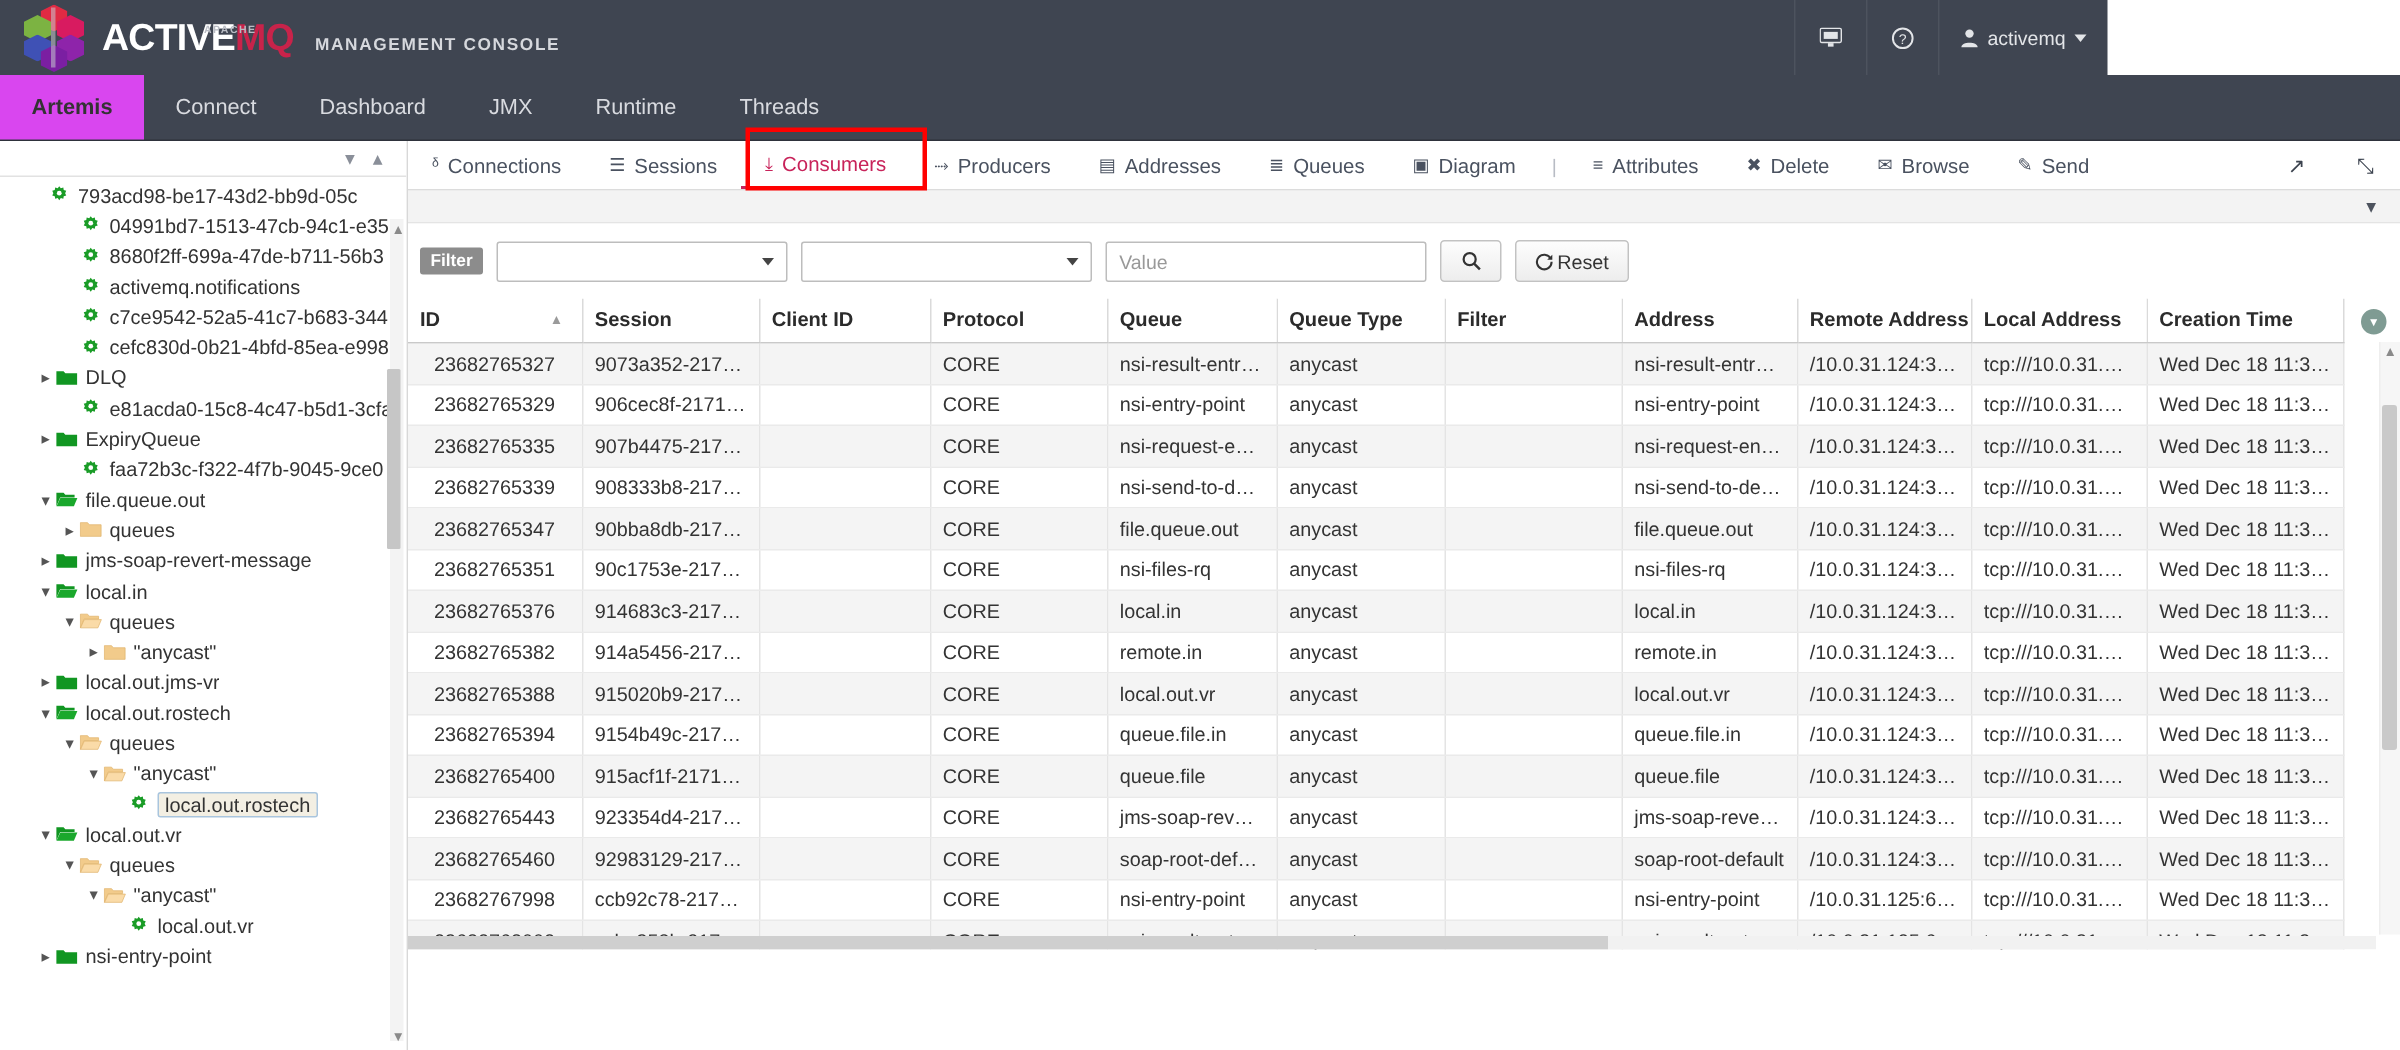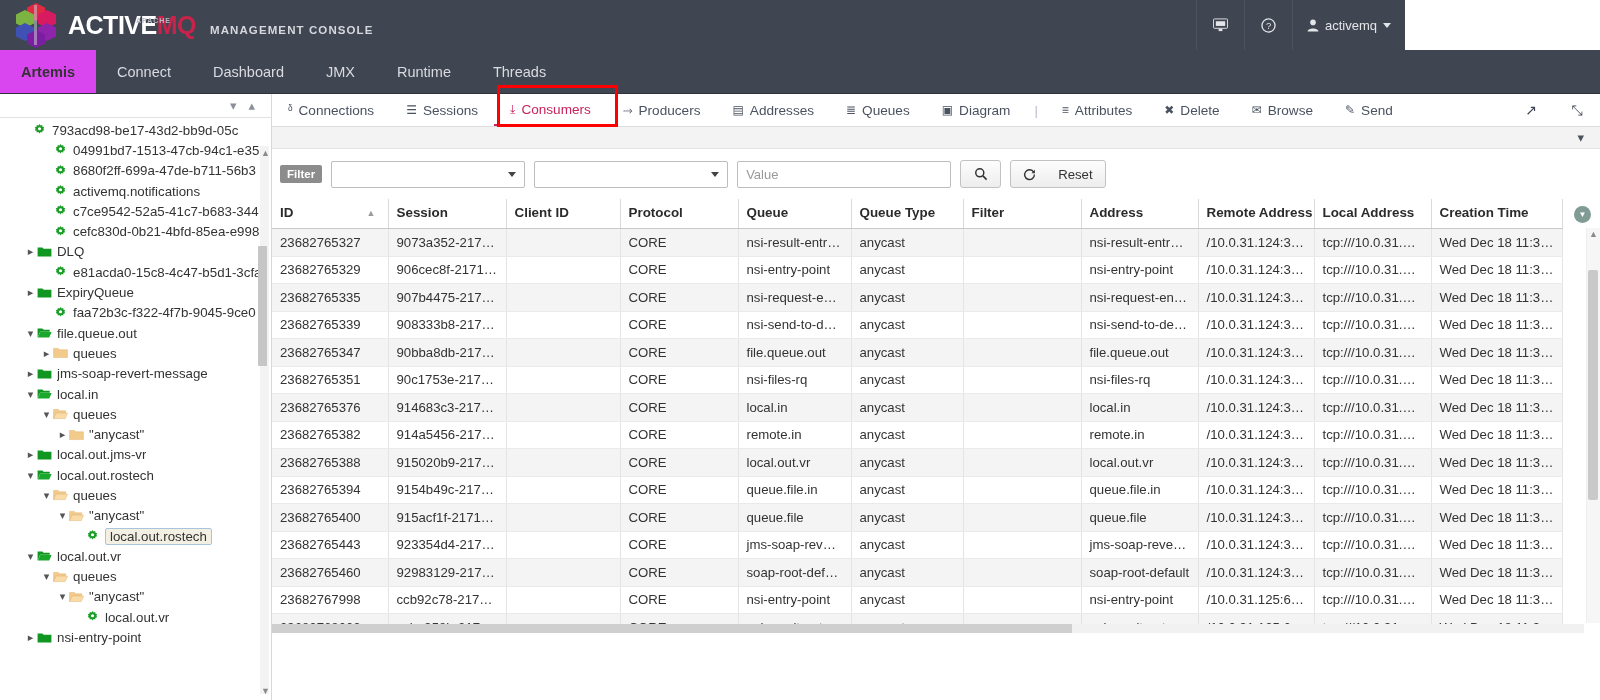--- a/index.html
+++ b/index.html
@@ -188,21 +188,21 @@
     width: 41px; height: 28px; border: 1px solid #c2c2c2;
     background: linear-gradient(#fdfdfd,#ededed);
     border-radius: 3px; cursor: pointer;
     display: flex; align-items: center; justify-content: center;
     color: #333; font-size: 13px;
   }
   #freset-btn {
     height: 28px; border: 1px solid #c2c2c2;
     background: linear-gradient(#fdfdfd,#ededed);
     border-radius: 3px; cursor: pointer; padding: 0 12px;
-    display: flex; align-items: center; gap: 22px;
+    display: flex; align-items: center; gap: 2px;
     color: #333; font-size: 13.2px;
   }
 
   
   #tablewrap {
     position: relative; width: 1328px;
     height: 434px; overflow: hidden;
   }
   table#grid {
     border-collapse: collapse; table-layout: fixed;
@@ -224,21 +224,21 @@
     padding: 5px 8px; border-right: 1px solid #e4e4e4;
     border-bottom: 1px solid #eaeaea;
     white-space: nowrap; overflow: hidden;
     text-overflow: ellipsis; color: #333;
     height: 27.5px;
   }
   #grid tbody tr:nth-child(odd) td { background: #f4f4f4; }
   #grid tbody tr:nth-child(even) td { background: #ffffff; }
   td.link, a.link { color: #c0395f; text-decoration: none; cursor: pointer; }
   
-  .c-id { width: 116px; } .c-sess { width: 118px; }
+  .c-id { width: 116px; text-align: center; } .c-sess { width: 118px; }
   .c-cid { width: 114px; } .c-proto { width: 118px; }
   .c-queue { width: 113px; } .c-qtype { width: 112px; }
   .c-filter { width: 118px; } .c-addr { width: 117px; }
   .c-raddr { width: 116px; } .c-laddr { width: 117px; }
   .c-ctime { width: 131px; }
 
   #grid-sortmenu {
     position: absolute; right: 9px; top: 7px;
     width: 17px; height: 17px; border-radius: 50%;
     background: #7f9b93; color: #fff; font-size: 8px;

